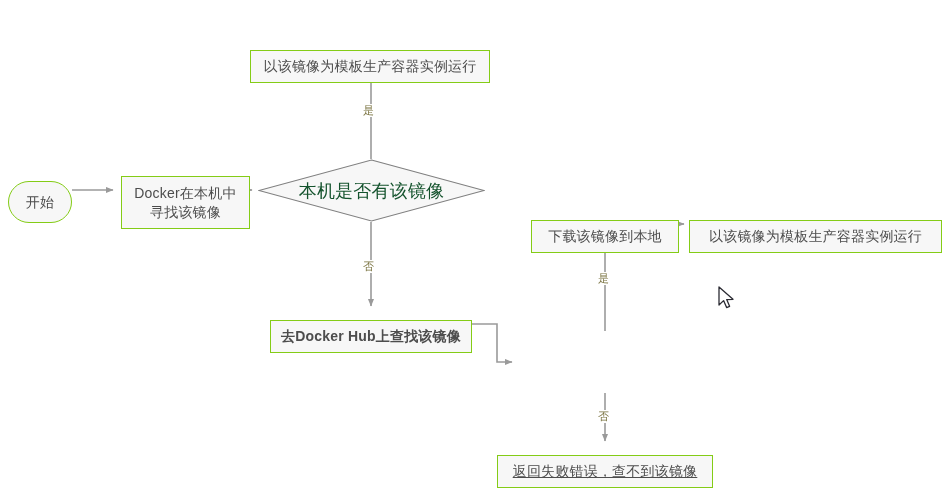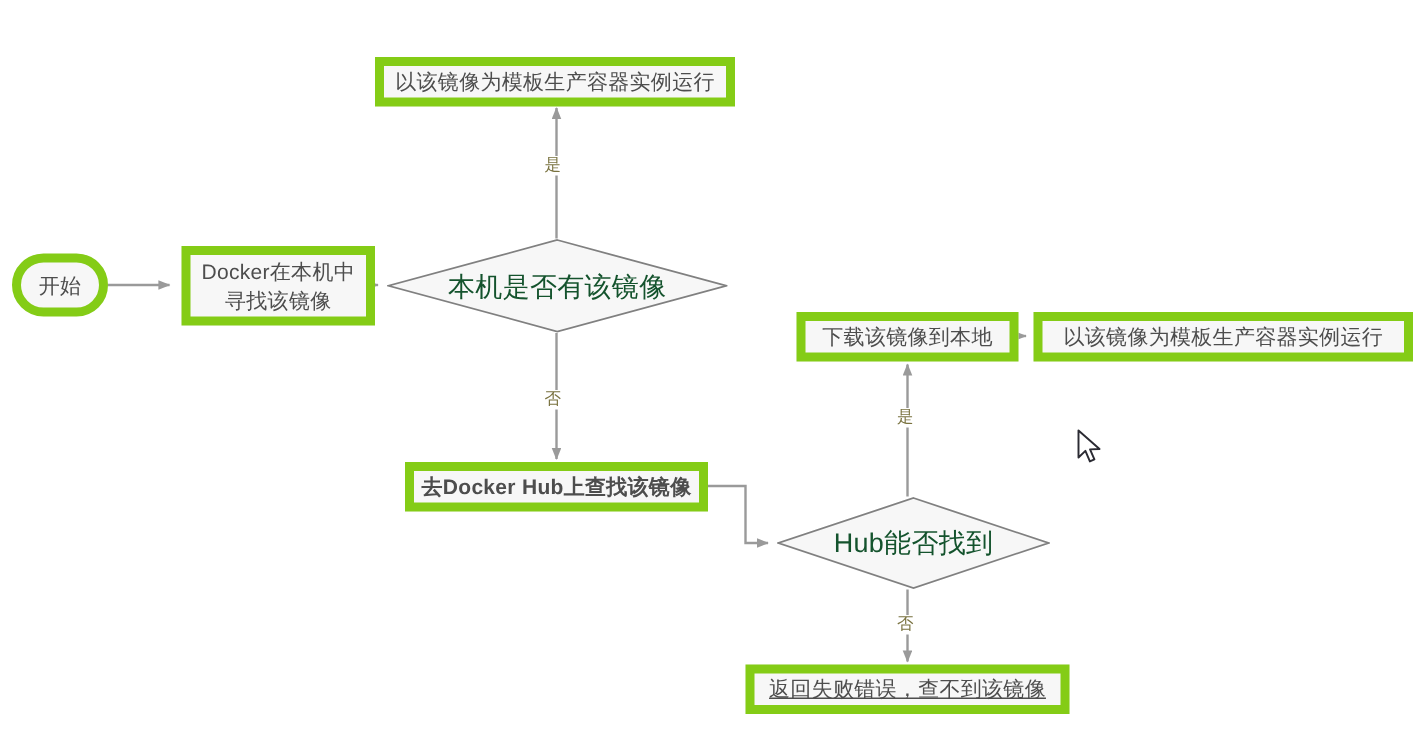--- a/index.html
+++ b/index.html
@@ -14,30 +14,31 @@
     position: relative;
     width: 950px;
     height: 491px;
     background: #ffffff;
     overflow: hidden;
   }
   .node {
     position: absolute;
     box-sizing: border-box;
     background: #f7f7f7;
-    border: 6px solid #84cc16;
+    border: 1px solid #84cc16;
     color: #4d4d4d;
     font-size: 14px;
     line-height: 19px;
     display: flex;
     align-items: center;
     justify-content: center;
     text-align: center;
     white-space: pre-line;
     letter-spacing: 0.2px;
+    margin-top: 12px;
   }
   .node.terminator {
     border-radius: 22px;
   }
   .diamond-wrap {
     position: absolute;
   }
   .diamond-wrap svg {
     position: absolute;
     left: 0;
@@ -128,26 +129,20 @@
   </div>
 
   <div class="node" style="left:250px; top:38px; width:240px; height:33px;">
     <span>以该镜像为模板生产容器实例运行</span>
   </div>
 
   <div class="node" style="left:270px; top:308px; width:202px; height:33px;font-weight:bold;">
     <span>去Docker Hub上查找该镜像</span>
   </div>
 
-  <div class="diamond-wrap" style="left:518px; top:331px; width:182px; height:62px;">
-    <svg width="182" height="62" viewBox="0 0 182 62" xmlns="http://www.w3.org/2000/svg">
-      <polygon points="91,1 181,31 91,61 1,31" fill="#f7f7f7" stroke="#808080" stroke-width="1.2"></polygon>
-    </svg>
-    <div class="diamond-label">Hub能否找到</div>
-  </div>
 
   <div class="node" style="left:531px; top:208px; width:148px; height:33px;text-align:right;">
     <span>下载该镜像到本地</span>
   </div>
 
   <div class="node" style="left:689px; top:208px; width:253px; height:33px;">
     <span>以该镜像为模板生产容器实例运行</span>
   </div>
 
   <div class="node" style="left:497px; top:443px; width:216px; height:33px;text-decoration:underline;">

